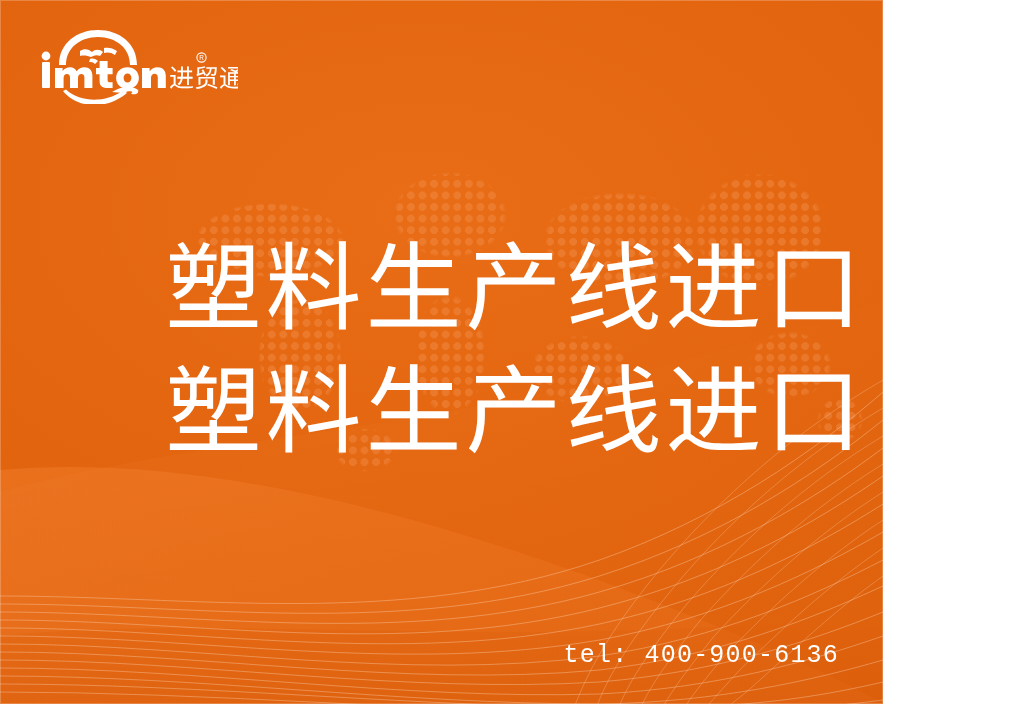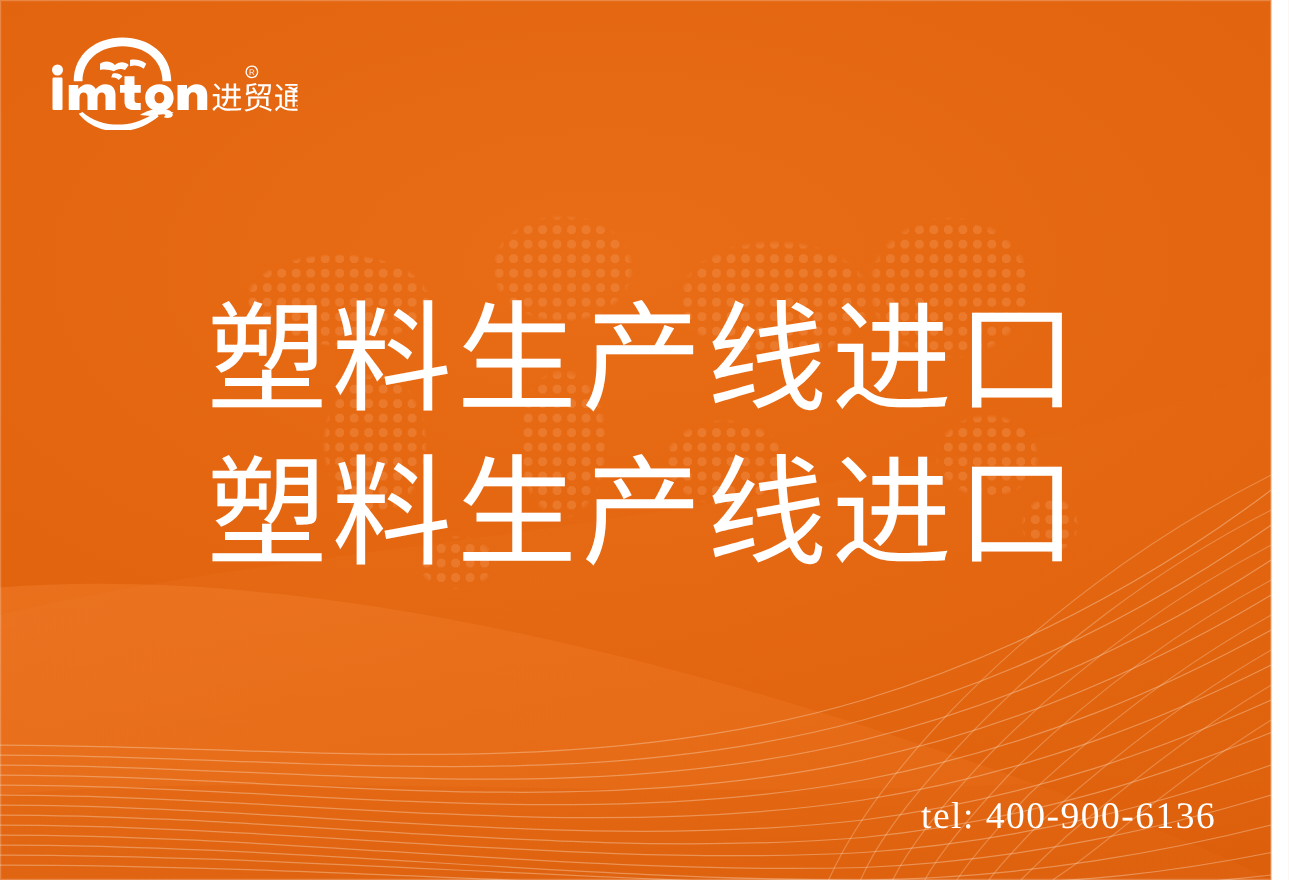--- a/index.html
+++ b/index.html
@@ -7,21 +7,21 @@
     margin: 0;
     padding: 0;
     background: #ffffff;
   }
   body {
     font-family: "Liberation Sans", "DejaVu Sans", sans-serif;
   }
 
   .banner {
     position: relative;
-    width: 1017px;
+    width: 883px;
     height: 704px;
     overflow: hidden;
     background: #E3650F;
     box-sizing: border-box;
   }
 
   
   .bg-base {
     position: absolute;
     inset: 0;
@@ -100,22 +100,22 @@
   }
   .headline-line.line-1 { letter-spacing: 4px; }
   .headline-line.line-2 { letter-spacing: 4px; }
 
   
   .tel {
     position: absolute;
     right: 44px;
     bottom: 34px;
     color: #ffffff;
-    font-size: 30px;
-    font-family: Liberation Serif, serif;
+    font-size: 25px;
+    font-family: Liberation Mono, monospace;
     letter-spacing: 1.2px;
     white-space: nowrap;
     margin-top: 36px;
   }
 
   
   .frame {
     position: absolute;
     inset: 0;
     border: 1px solid rgba(255,255,255,0.22);

